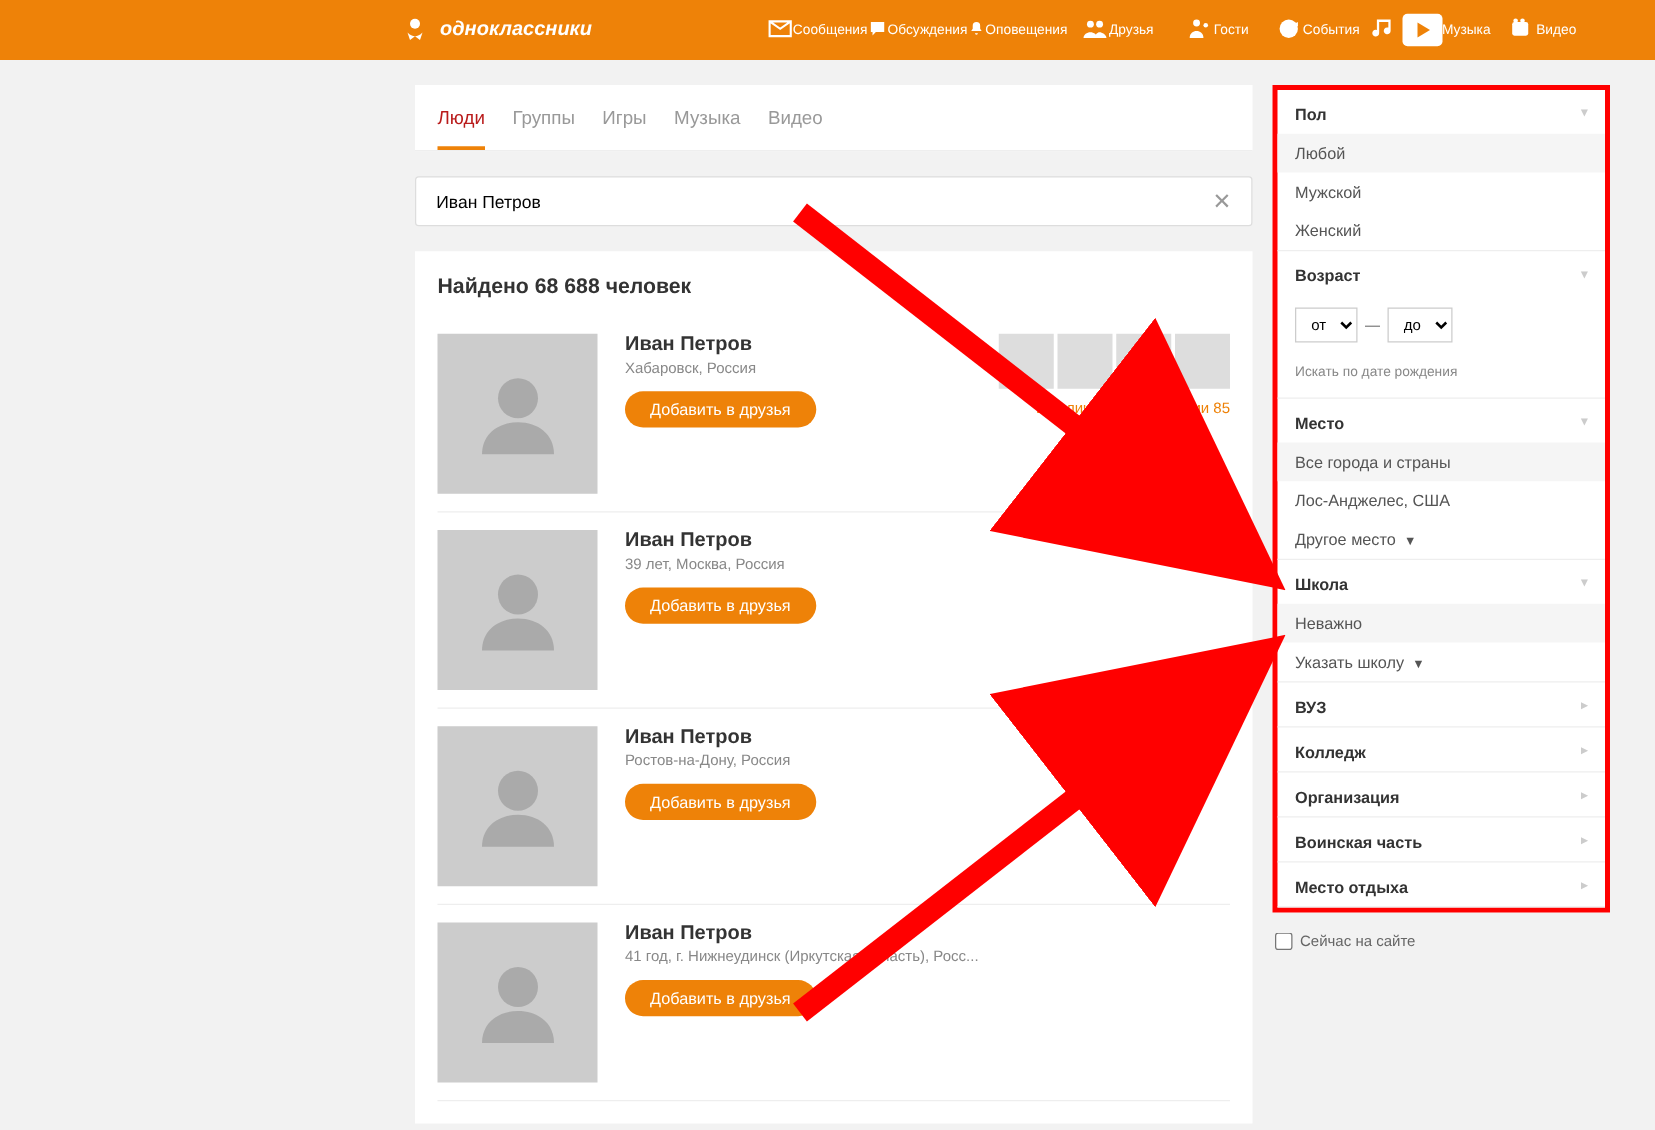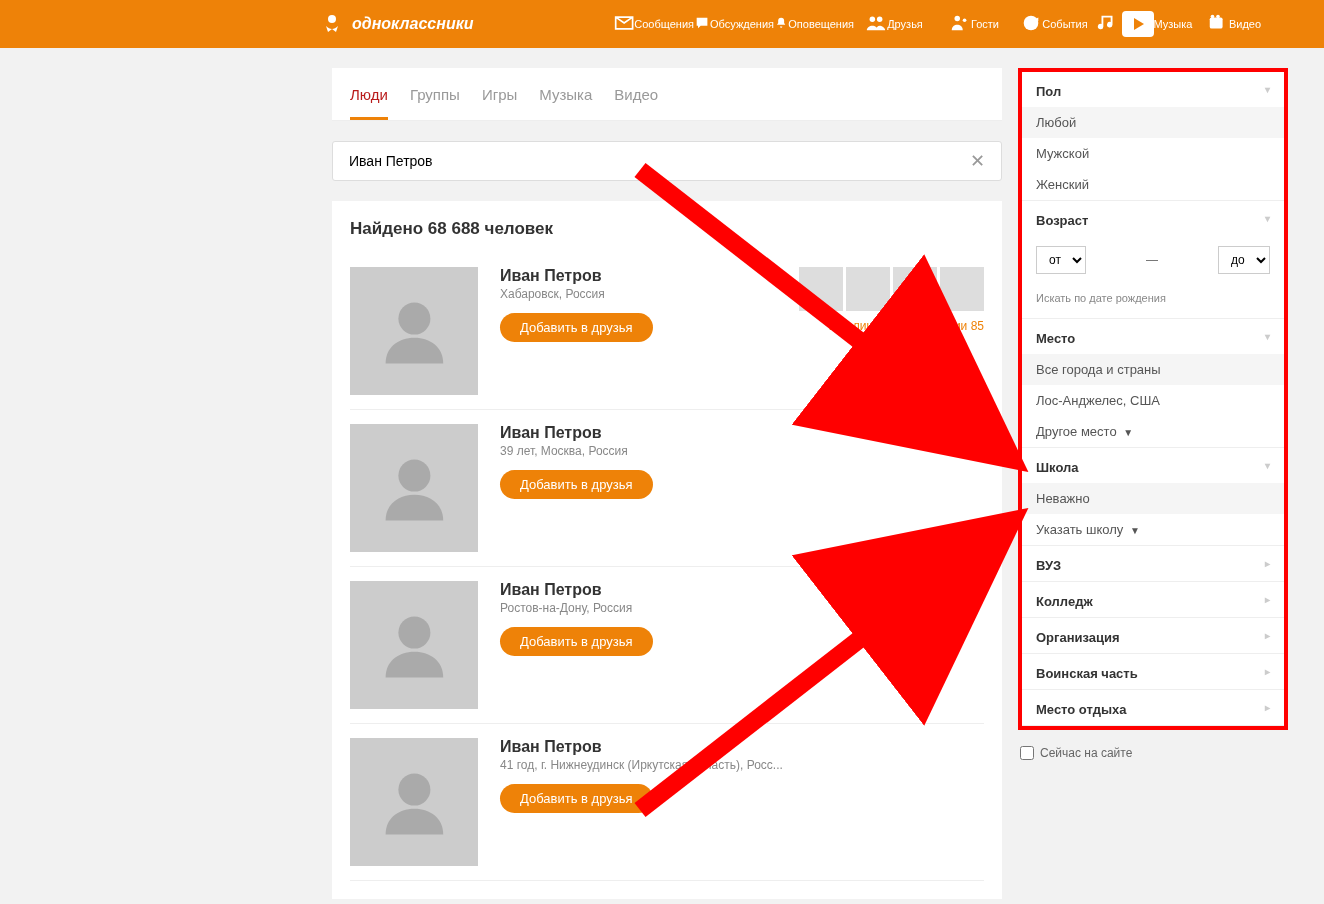--- a/index.html
+++ b/index.html
@@ -35,21 +35,21 @@
 .thumb { width: 44px; height: 44px; background: #ddd; }
 .photos-link { color: #ee8208; font-size: 12px; display: block; margin-top: 8px; cursor: pointer; }
 .photo-single { width: 44px; height: 110px; background: #ddd; margin-bottom: 6px; margin-left:auto;}
 .filters { background: #fff; border: 4px solid #ff0000; padding: 0; }
 .filter-block { border-bottom: 1px solid #eee; }
 .filter-title { font-size: 13px; font-weight: bold; padding: 12px 14px 8px 14px; position:relative; }
 .filter-title::after { content:"▾"; position:absolute; right:14px; color:#ccc; font-size:10px;}
 .filter-title.arrow-right::after { content:"▸"; }
 .filter-opt { padding: 8px 14px; font-size: 13px; color: #555; cursor: pointer; }
 .filter-opt.selected { background: #f5f5f5; }
-.age-row { padding: 10px 14px; display:flex; align-items:center; gap:6px; font-size:12px; color:#666;justify-content:space-between;}
+.age-row { padding: 10px 14px; display:flex; align-items:center; gap:6px; font-size:12px; color:#666;}
 .age-sel { border:1px solid #ccc; padding: 5px 8px; font-size:12px; background:#fff;}
 .birth-link { padding: 8px 14px 14px 14px; font-size: 11px; color: #888; cursor:pointer;}
 .dropdown-arrow { font-size:10px; margin-left:3px;}
 .online-row { margin-top:10px; padding: 6px 2px; font-size: 12px; color: #666; display:flex; align-items:center; gap:6px;}
 .online-row input { width:14px; height:14px;}
 .arrow-svg { position: fixed; pointer-events: none; z-index: 5; }
 .avatar svg { width:60%; height:60%; fill: #aaa;}
 </style>
 </head>
 <body>

